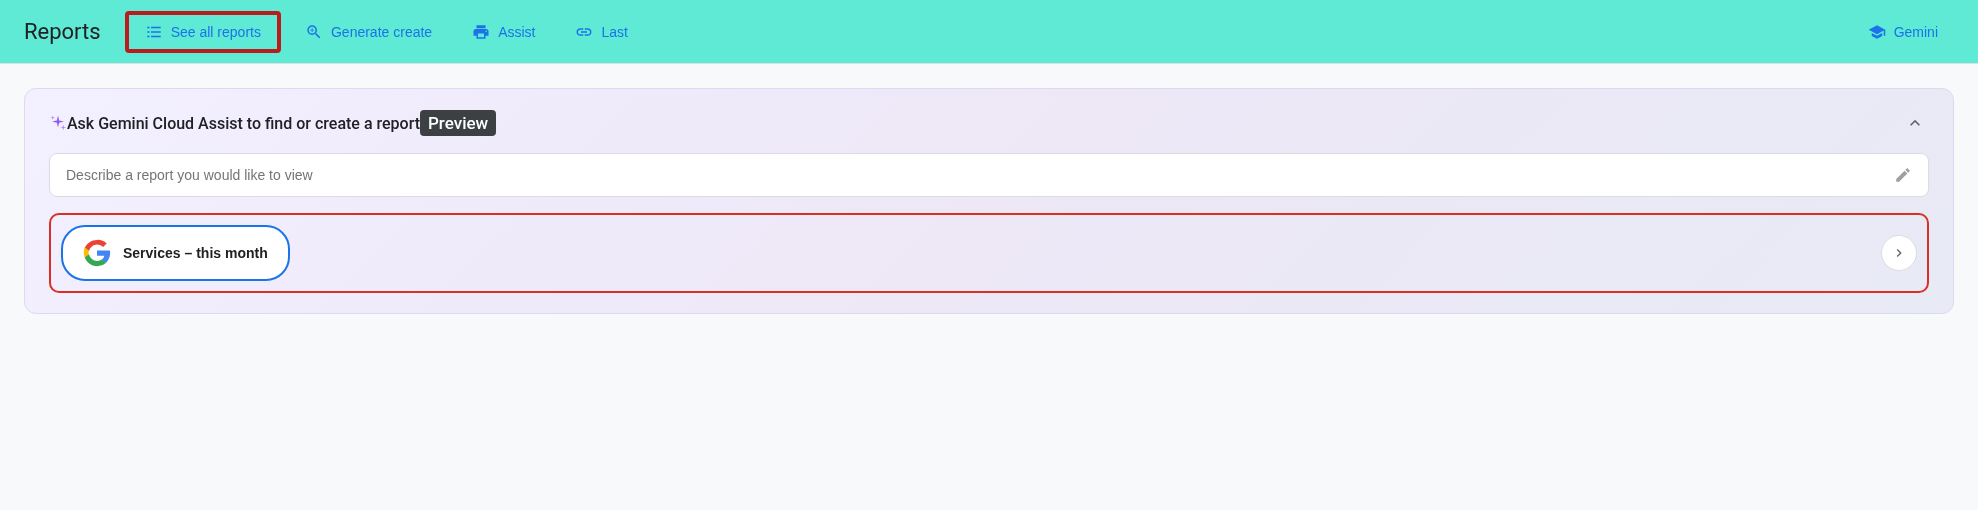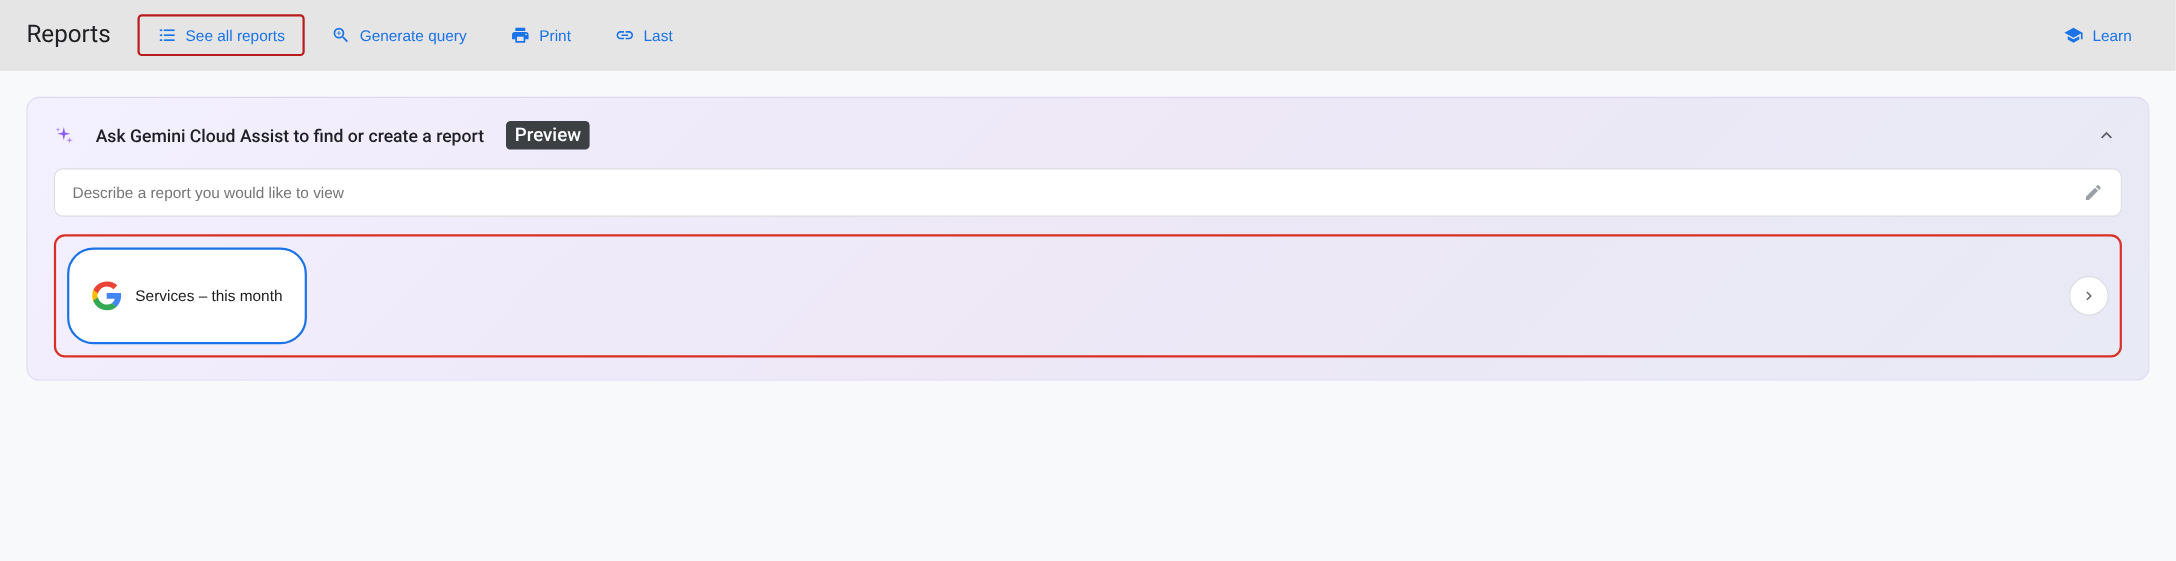--- a/index.html
+++ b/index.html
@@ -11,21 +11,21 @@
       display: flex;
       flex-direction: column;
     }
 
     
     .toolbar {
       display: flex;
       align-items: center;
       padding: 0 24px;
       height: 64px;
-      background: #e5e5e5;
+      background: #5eead4;
       border-bottom: 1px solid #e0e0e0;
       gap: 8px;
     }
 
     .toolbar-title {
       font-size: 22px;
       font-weight: 400;
       color: #202124;
       margin-right: 16px;
     }
@@ -39,21 +39,21 @@
       border: none;
       background: transparent;
       color: #1a73e8;
       font-size: 14px;
       font-weight: 500;
       cursor: pointer;
       text-decoration: none;
     }
 
     .toolbar-btn-highlighted {
-      border: 2px solid #b91c1c;
+      border: 4px solid #b91c1c;
       border-radius: 4px;
     }
 
     .toolbar-spacer {
       flex: 1;
     }
 
     .toolbar-icon {
       width: 18px;
       height: 18px;
@@ -79,21 +79,21 @@
     .gemini-header {
       display: flex;
       align-items: center;
       justify-content: space-between;
       margin-bottom: 16px;
     }
 
     .gemini-header-left {
       display: flex;
       align-items: center;
-      gap: 20px;
+      gap: 0;
     }
 
     .gemini-title {
       font-size: 16px;
       font-weight: 500;
       color: #202124;
     }
 
     .preview-badge {
       background: #3c4043;
@@ -143,27 +143,27 @@
       align-items: center;
       border: 2px solid #d93025;
       border-radius: 10px;
       padding: 10px;
     }
 
     .quick-card {
       display: flex;
       align-items: center;
       gap: 12px;
-      padding: 28px 20px;
+      padding: 12px 20px;
       border-radius: 24px;
       border: 1.5px solid #dadce0;
       background: #fff;
       cursor: pointer;
       font-size: 14px;
-      font-weight: 400;
+      font-weight: 700;
       color: #202124;
       white-space: nowrap;
       min-width: 200px;
     }
 
     .quick-card-first {
       border-color: #1a73e8;
       border-width: 2px;
     }
 
@@ -209,47 +209,47 @@
       <span>See all reports</span>
     </button>
   </div>
 
   <button class="toolbar-btn">
 
     <svg class="toolbar-icon" viewBox="0 0 24 24" fill="currentColor">
       <path d="M15.5 14h-.79l-.28-.27A6.471 6.471 0 0 0 16 9.5 6.5 6.5 0 1 0 9.5 16c1.61 0 3.09-.59 4.23-1.57l.27.28v.79l5 4.99L20.49 19l-4.99-5zm-6 0C7.01 14 5 11.99 5 9.5S7.01 5 9.5 5 14 7.01 14 9.5 11.99 14 9.5 14z"></path>
       <path d="M12 10h-2v2H9v-2H7V9h2V7h1v2h2v1z"></path>
     </svg>
-    <span>Generate query</span>
+    <span>Generate create</span>
   </button>
 
   <button class="toolbar-btn">
 
     <svg class="toolbar-icon" viewBox="0 0 24 24" fill="currentColor">
       <path d="M19 8H5c-1.66 0-3 1.34-3 3v6h4v4h12v-4h4v-6c0-1.66-1.34-3-3-3zm-3 11H8v-5h8v5zm3-7c-.55 0-1-.45-1-1s.45-1 1-1 1 .45 1 1-.45 1-1 1zm-1-9H6v4h12V3z"></path>
     </svg>
-    <span>Print</span>
+    <span>Assist</span>
   </button>
 
   <button class="toolbar-btn">
 
     <svg class="toolbar-icon" viewBox="0 0 24 24" fill="currentColor">
       <path d="M3.9 12c0-1.71 1.39-3.1 3.1-3.1h4V7H7c-2.76 0-5 2.24-5 5s2.24 5 5 5h4v-1.9H7c-1.71 0-3.1-1.39-3.1-3.1zM8 13h8v-2H8v2zm9-6h-4v1.9h4c1.71 0 3.1 1.39 3.1 3.1s-1.39 3.1-3.1 3.1h-4V17h4c2.76 0 5-2.24 5-5s-2.24-5-5-5z"></path>
     </svg>
     <span>Last</span>
   </button>
 
   <div class="toolbar-spacer"></div>
 
   <button class="toolbar-btn">
 
     <svg class="toolbar-icon" viewBox="0 0 24 24" fill="#1a73e8">
       <path d="M5 13.18v4L12 21l7-3.82v-4L12 17l-7-3.82zM12 3L1 9l11 6 9-4.91V17h2V9L12 3z"></path>
     </svg>
-    <span>Learn</span>
+    <span>Gemini</span>
   </button>
 </div>
 
 <div class="main-content">
   <div class="gemini-panel">
 
     <div class="gemini-header">
       <div class="gemini-header-left">
 
         <svg class="toolbar-icon" width="22" height="22" viewBox="0 0 24 24" fill="none">

